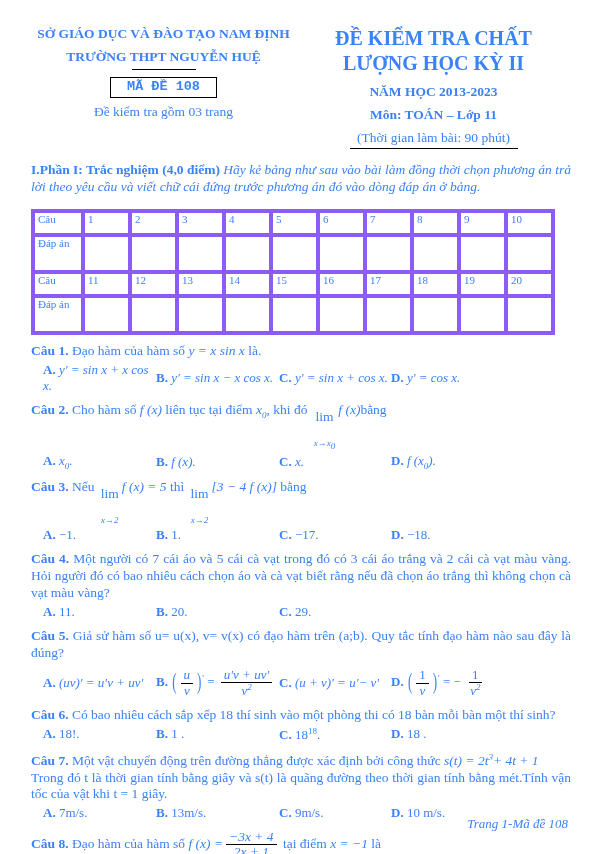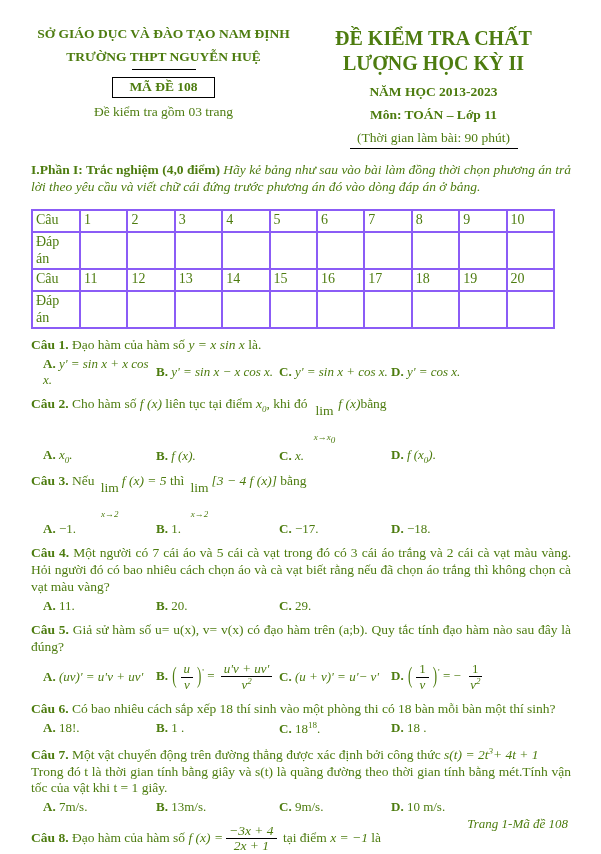--- a/index.html
+++ b/index.html
@@ -1,38 +1,38 @@
 <!DOCTYPE html>
 <html><head>
 <meta charset="utf-8">
 <style>
   html,body{margin:0;padding:0;background:#fff;}
   .page{
     width:601px;height:854px;box-sizing:border-box;position:relative;
     padding:26px 30px 10px 31px;
     font-family:"Liberation Serif","DejaVu Serif",serif;
-    font-size:13.5px;line-height:1.25;color:#4d7c0f;background:#fff;
+    font-size:13.5px;line-height:1.25;color:#3b82f6;background:#fff;
   }
   
   .hdr{display:flex;}
   .hdr-left{width:265px;text-align:center;}
   .hdr-right{flex:1;text-align:center;}
   .hl{font-weight:bold;margin-bottom:6px;}
   .hl-title{font-weight:bold;font-size:20px;margin-bottom:8px;}
   .ubar{height:0;border-bottom:1.4px solid #000;width:64px;margin:-3px auto 7px;}
   .ubar2{height:0;border-bottom:1px solid #000;width:168px;margin:1px auto 0;}
-  .code-box{display:inline-block;border:1.3px solid #000;padding:1px 16px;font-weight:bold;margin-bottom:6px;}
+  .code-box{display:inline-block;border:1.3px solid #000;padding:1px 16px;font-weight:bold;margin-bottom:6px;font-family:Liberation Mono, monospace;}
   .hl-note{font-weight:normal;}
   
   .sect{margin-top:13px;text-align:justify;}
   .sect b{font-weight:bold;}
   .sect i{font-style:italic;}
   
   table.ans{border-collapse:collapse;margin-top:7px;width:524px;table-layout:fixed;}
-  table.ans td{border:2px solid #8b5cf6;padding:0 3px;vertical-align:top;font-size:14px;}
+  table.ans td{border:4px solid #8b5cf6;padding:0 3px;vertical-align:top;font-size:11px;}
   table.ans td.lbl{width:40px;}
   .num-row td{height:20px;}
   .ans-row td{height:33px;}
   
   .q{margin-top:8px;}
   .qstem{text-align:justify;}
   .qnum{font-weight:bold;}
   .math{font-style:italic;}
   .opts{display:grid;grid-template-columns:113px 123px 112px auto;margin:2px 0 0 12px;font-size:13px;align-items:center;}
   .ol{font-weight:bold;}

